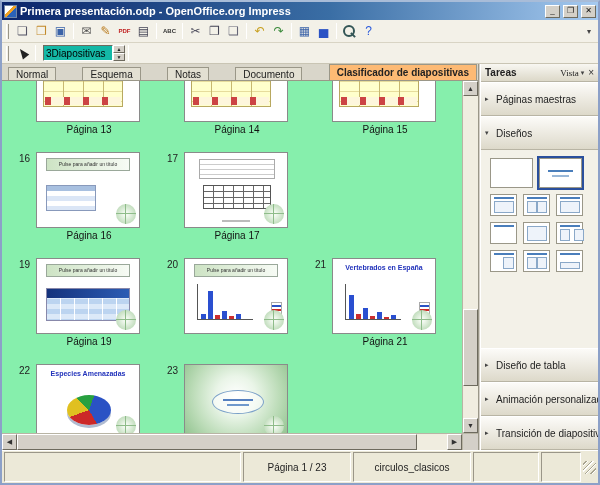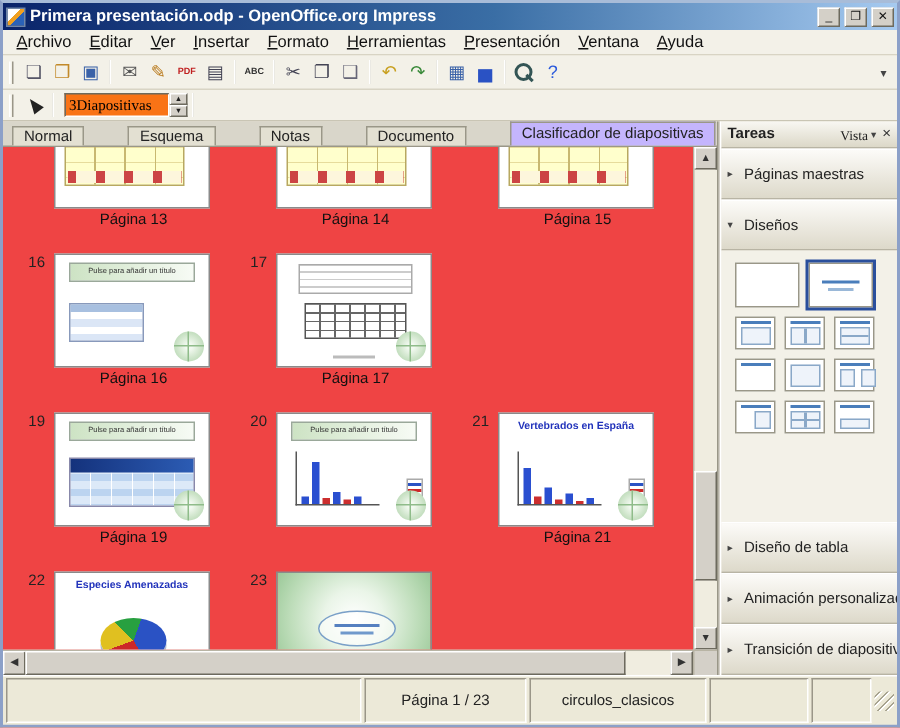--- a/index.html
+++ b/index.html
@@ -22,32 +22,32 @@
   .toolbar{flex:0 0 23px;display:flex;align-items:center;background:#f3f1e8;border-bottom:1px solid #d8d4c4;padding:0 2px;}
   .toolbar2{flex:0 0 21px;display:flex;align-items:center;background:#f3f1e8;border-bottom:1px solid #c9c5b4;padding:0 2px;}
   .grip{width:3px;height:15px;border-left:1px solid #fff;border-right:1px solid #9a9688;margin:0 4px 0 2px;}
   .tbtn{width:19px;height:19px;display:flex;align-items:center;justify-content:center;font-size:12px;position:relative;}
   .tsep{width:1px;height:16px;background:#b8b4a4;border-right:1px solid #fff;margin:0 3px;}
   .tb-overflow{margin-left:auto;font-size:8px;color:#444;width:14px;text-align:center;}
   .tbtn.zoomi::before{content:"";position:absolute;width:8px;height:8px;border:2px solid #355;border-radius:50%;top:3px;left:3px;}
   .tbtn.zoomi::after{content:"";position:absolute;width:2px;height:6px;background:#355;transform:rotate(-45deg);left:12px;top:10px;}
   .ptr{width:0;height:0;border-left:4px solid transparent;border-right:4px solid transparent;border-bottom:10px solid #222;transform:rotate(-38deg);}
   .combo{display:flex;align-items:center;margin-left:4px;}
-  .combo input{width:70px;height:16px;border:1px solid;border-color:#6d6a5e #fff #fff #6d6a5e;font-size:10px;padding:0 2px;font-family:Liberation Serif, serif;background:#f97316;}
+  .combo input{width:70px;height:16px;border:1px solid;border-color:#6d6a5e #fff #fff #6d6a5e;font-size:10px;padding:0 2px;font-family:Liberation Sans, sans-serif;background:#14b8a6;}
   .spin{display:flex;flex-direction:column;}
   .spin div{width:12px;height:8px;background:#d4d0c8;border:1px solid;border-color:#fff #6d6a5e #6d6a5e #fff;font-size:5px;line-height:6px;text-align:center;color:#222;}
 
   
   .content-row{flex:1;display:flex;min-height:0;}
   .main-col{flex:1;display:flex;flex-direction:column;min-width:0;}
   .tabbar{flex:0 0 17px;background:#d9d6ca;display:flex;align-items:flex-end;padding-left:6px;border-bottom:1px solid #9a9788;justify-content:space-between;}
   .tab{font-size:10px;padding:0 7px;background:#e3e0d2;border:1px solid #9a9788;border-bottom:none;margin-right:1px;height:13px;line-height:13px;color:#222;white-space:nowrap;}
-  .tab.active{background:#c4b5fd;font-weight:normal;height:16px;line-height:16px;position:relative;z-index:2;}
+  .tab.active{background:#fdba74;font-weight:bold;height:16px;line-height:16px;position:relative;z-index:2;}
   .doc-row{flex:1;display:flex;min-height:0;}
-  .slides-viewport{flex:1;position:relative;overflow:hidden;background:#ef4444;}
+  .slides-viewport{flex:1;position:relative;overflow:hidden;background:#86efac;}
   .slides-grid{position:absolute;left:0;top:-35px;width:100%;}
   .srow{display:flex;padding-left:12px;height:106px;}
   .scell{display:flex;width:148px;}
   .snum{width:16px;font-size:10px;color:#222;padding-top:1px;text-align:right;margin-right:6px;}
   .scol{display:flex;flex-direction:column;}
   .sl{width:104px;height:76px;border:1px solid #8a8a8a;background:#fff;position:relative;overflow:hidden;}
   .scap{font-size:10px;text-align:center;width:106px;margin-top:2px;color:#111;}
 
   
   .orn{position:absolute;right:3px;bottom:3px;width:20px;height:20px;border-radius:50%;background:radial-gradient(circle,#f2f9f0 15%,#cfe5cb 55%,#abd0a6 100%);}
@@ -145,31 +145,20 @@
 <div class="window">
 
   <div class="titlebar">
     <div class="app-icon"></div>
     <div class="title-text">Primera presentación.odp - OpenOffice.org Impress</div>
     <div class="wbtn">_</div>
     <div class="wbtn">❐</div>
     <div class="wbtn">✕</div>
   </div>
 
-  <div class="menubar">
-      <span class="menu-item">Archivo</span>
-      <span class="menu-item">Editar</span>
-      <span class="menu-item">Ver</span>
-      <span class="menu-item">Insertar</span>
-      <span class="menu-item">Formato</span>
-      <span class="menu-item">Herramientas</span>
-      <span class="menu-item">Presentación</span>
-      <span class="menu-item">Ventana</span>
-      <span class="menu-item">Ayuda</span>
-    </div>
 
   <div class="toolbar">
     <div class="grip"></div>
     <div style="display:flex;align-items:center;">
         <div class="tbtn">
           <span style="color: rgb(85, 85, 102);">❏</span>
         </div>
         <div class="tbtn">
           <span style="color: rgb(194, 138, 42);">❒</span>
         </div>

